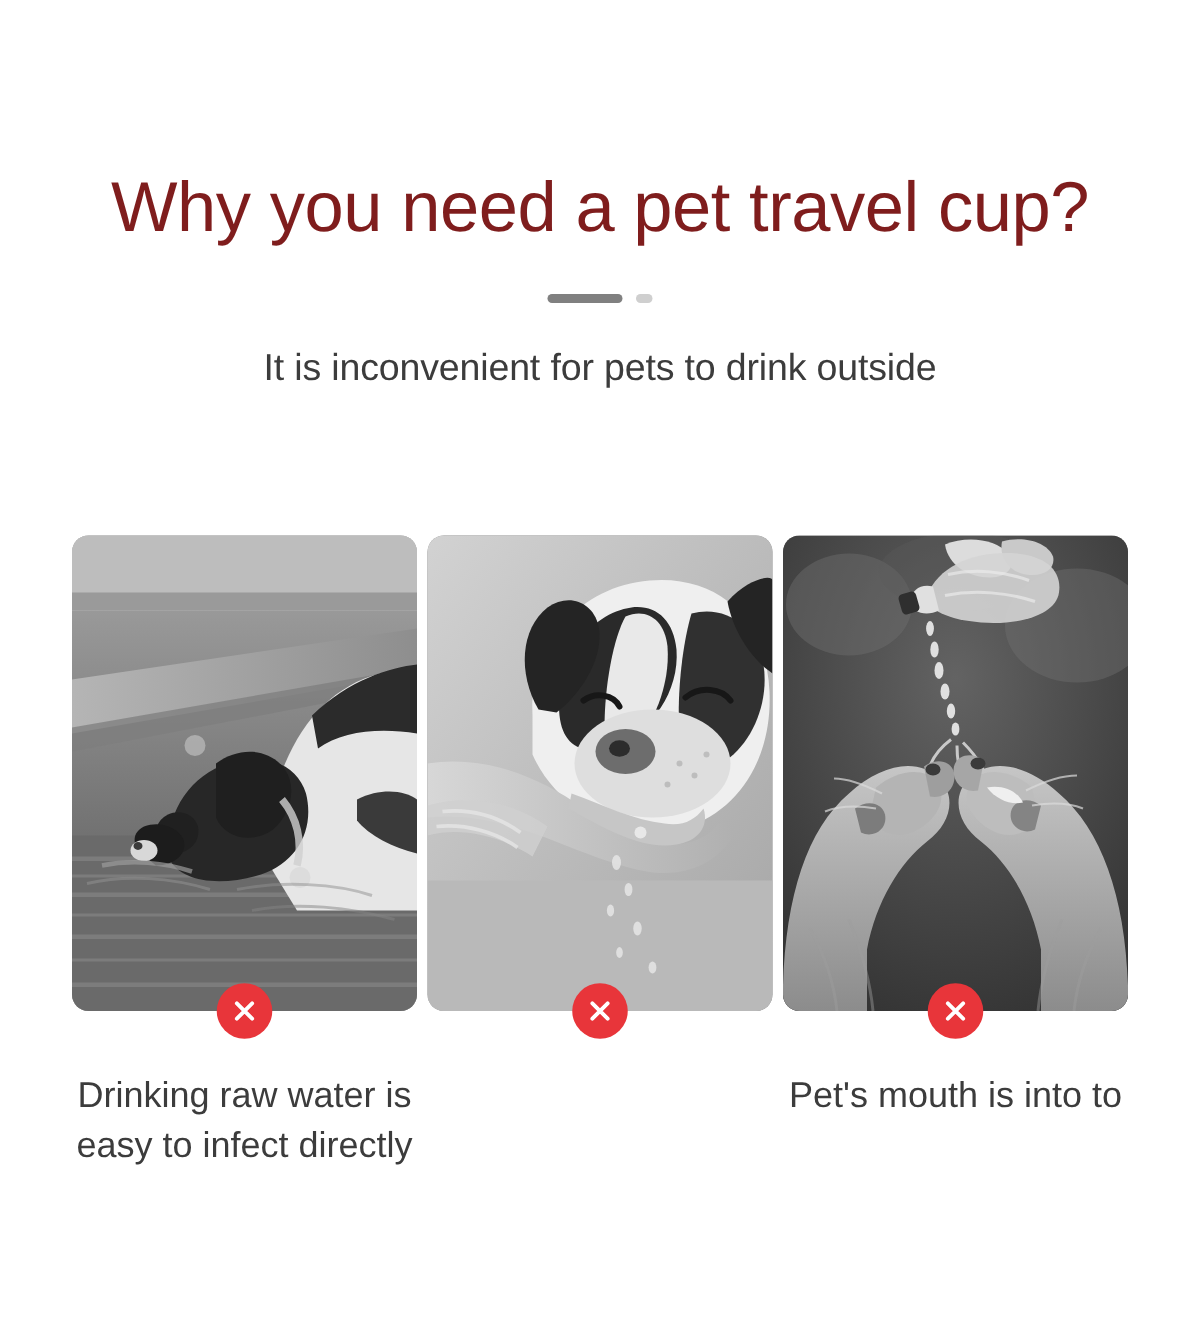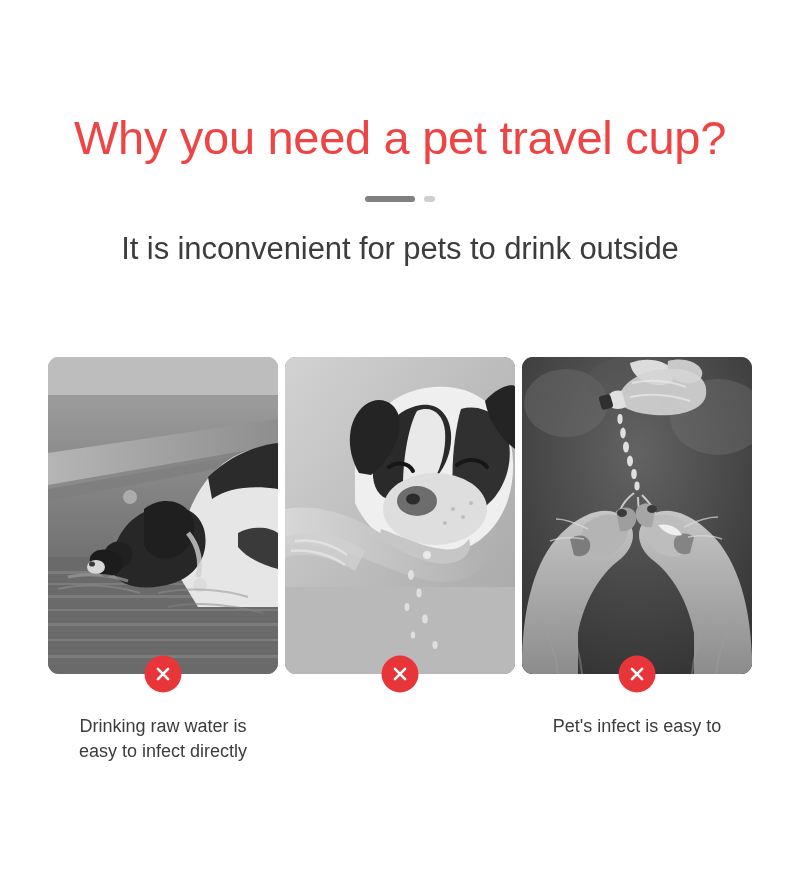--- a/index.html
+++ b/index.html
@@ -25,21 +25,21 @@
 
   
   .header {
     padding-top: 112px;
     text-align: center;
   }
   .headline {
     font-size: 47px;
     line-height: 1.1;
     font-weight: 400;
-    color: #ef4444;
+    color: #7f1d1d;
     letter-spacing: -0.3px;
     margin: 0;
   }
 
   .divider {
     margin-top: 32px;
     height: 7px;
     display: flex;
     align-items: center;
     justify-content: center;
@@ -56,21 +56,21 @@
     width: 11px;
     height: 6px;
     border-radius: 3px;
     background: #cfcfcf;
     display: block;
   }
 
   .subhead {
     margin: 0;
     padding-top: 28px;
-    font-size: 31px;
+    font-size: 25px;
     font-weight: 400;
     color: #3c3c3c;
     letter-spacing: -0.1px;
   }
 
   
   .cards {
     margin: 0;
     padding: 0;
     position: absolute;
@@ -112,21 +112,21 @@
     align-items: center;
     justify-content: center;
     z-index: 5;
   }
   .x-badge svg { display: block; }
 
   .caption {
     margin: 0;
     padding-top: 40px;
     text-align: center;
-    font-size: 18px;
+    font-size: 24px;
     line-height: 1.38;
     color: #3c3c3c;
     font-weight: 400;
   }
   .caption-line { display: block; }
 </style>
 </head>
 <body>
 
 <div class="page">
@@ -357,18 +357,18 @@
             <path d="M186 256 C178 276 172 296 170 317"></path>
           </g>
         </svg>
       </div>
       <div class="x-badge">
         <svg width="17" height="17" viewBox="0 0 17 17" aria-hidden="true">
           <path d="M3.4 3.4 L13.6 13.6 M13.6 3.4 L3.4 13.6" stroke="#ffffff" stroke-width="2.6" stroke-linecap="round"></path>
         </svg>
       </div>
       <p class="caption">
-        <span class="caption-line">Pet's infect is easy to</span>
+        <span class="caption-line">Pet's mouth is into to</span>
       </p>
     </div>
 
   </div>
 </div>
 
 </body></html>

